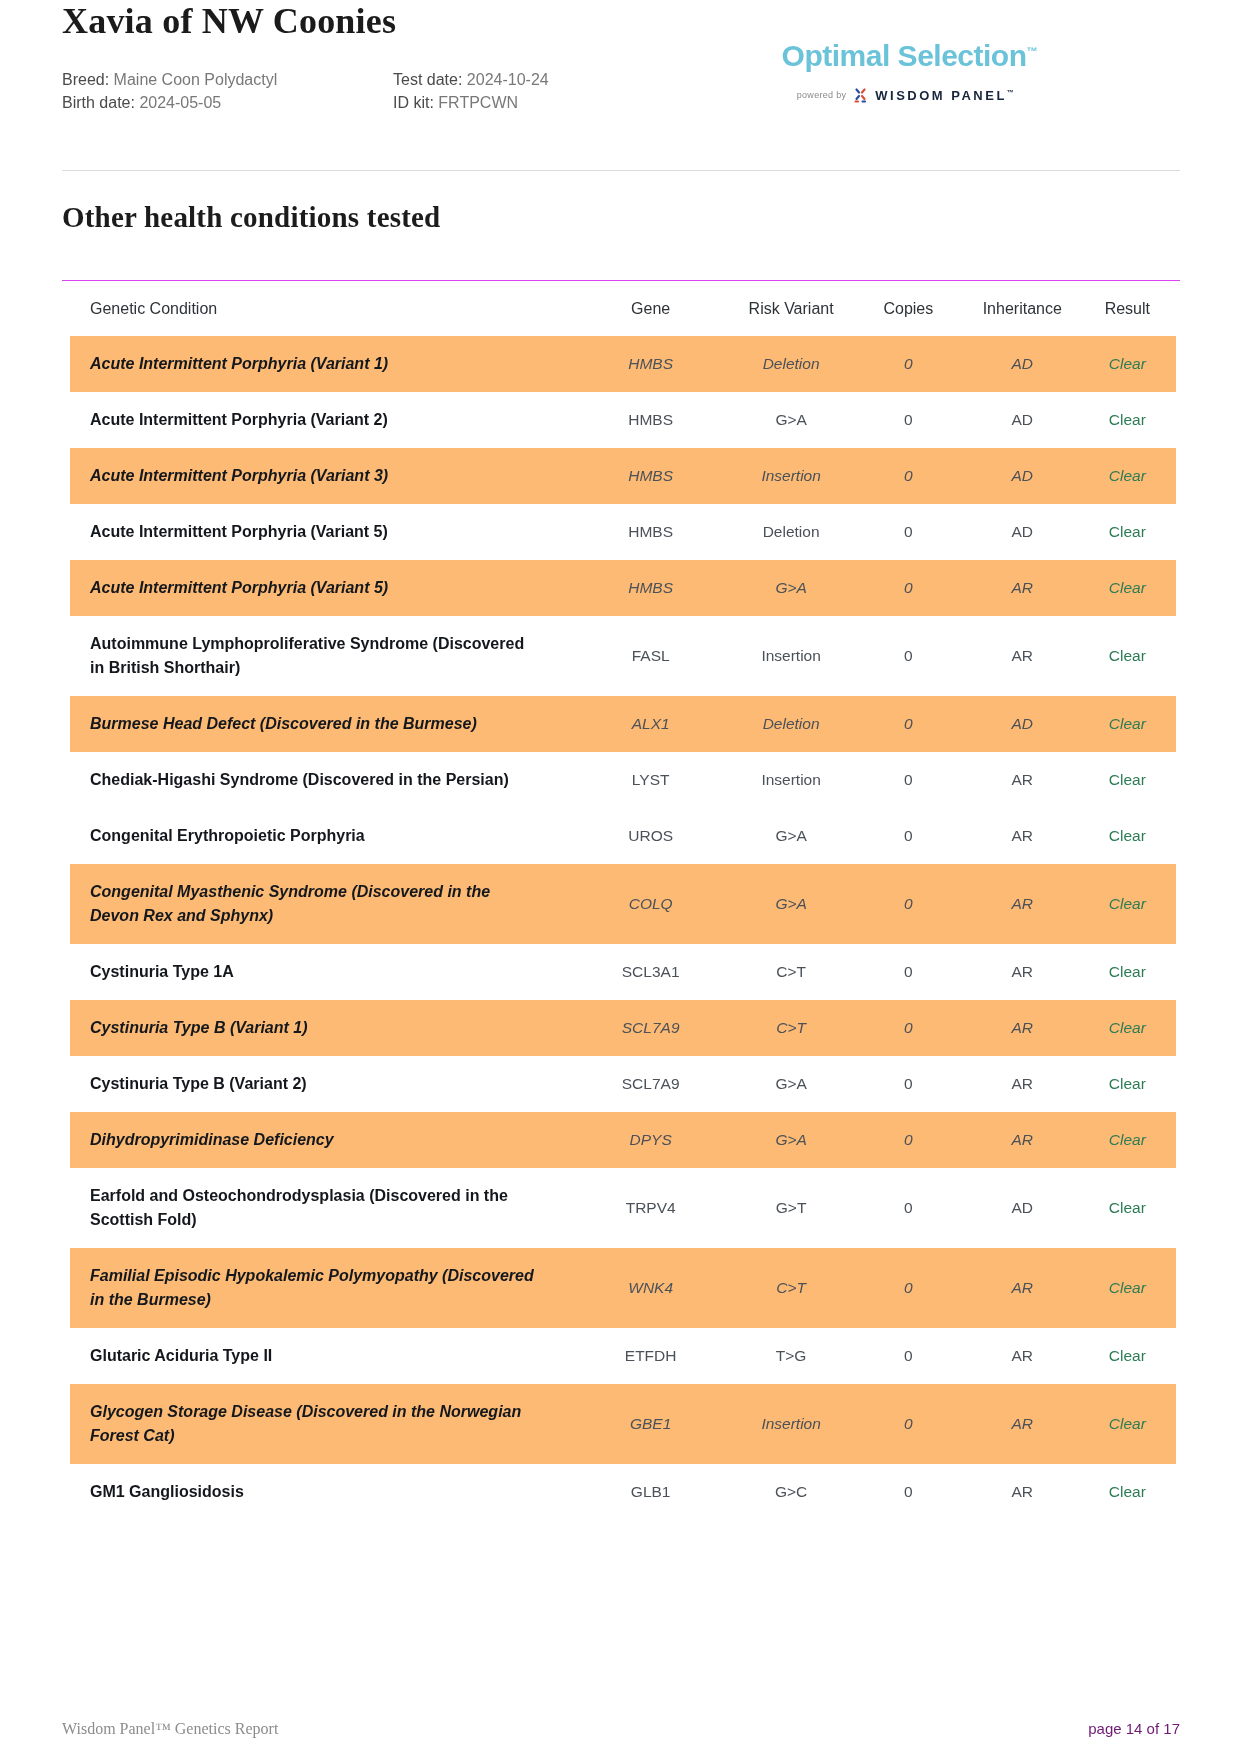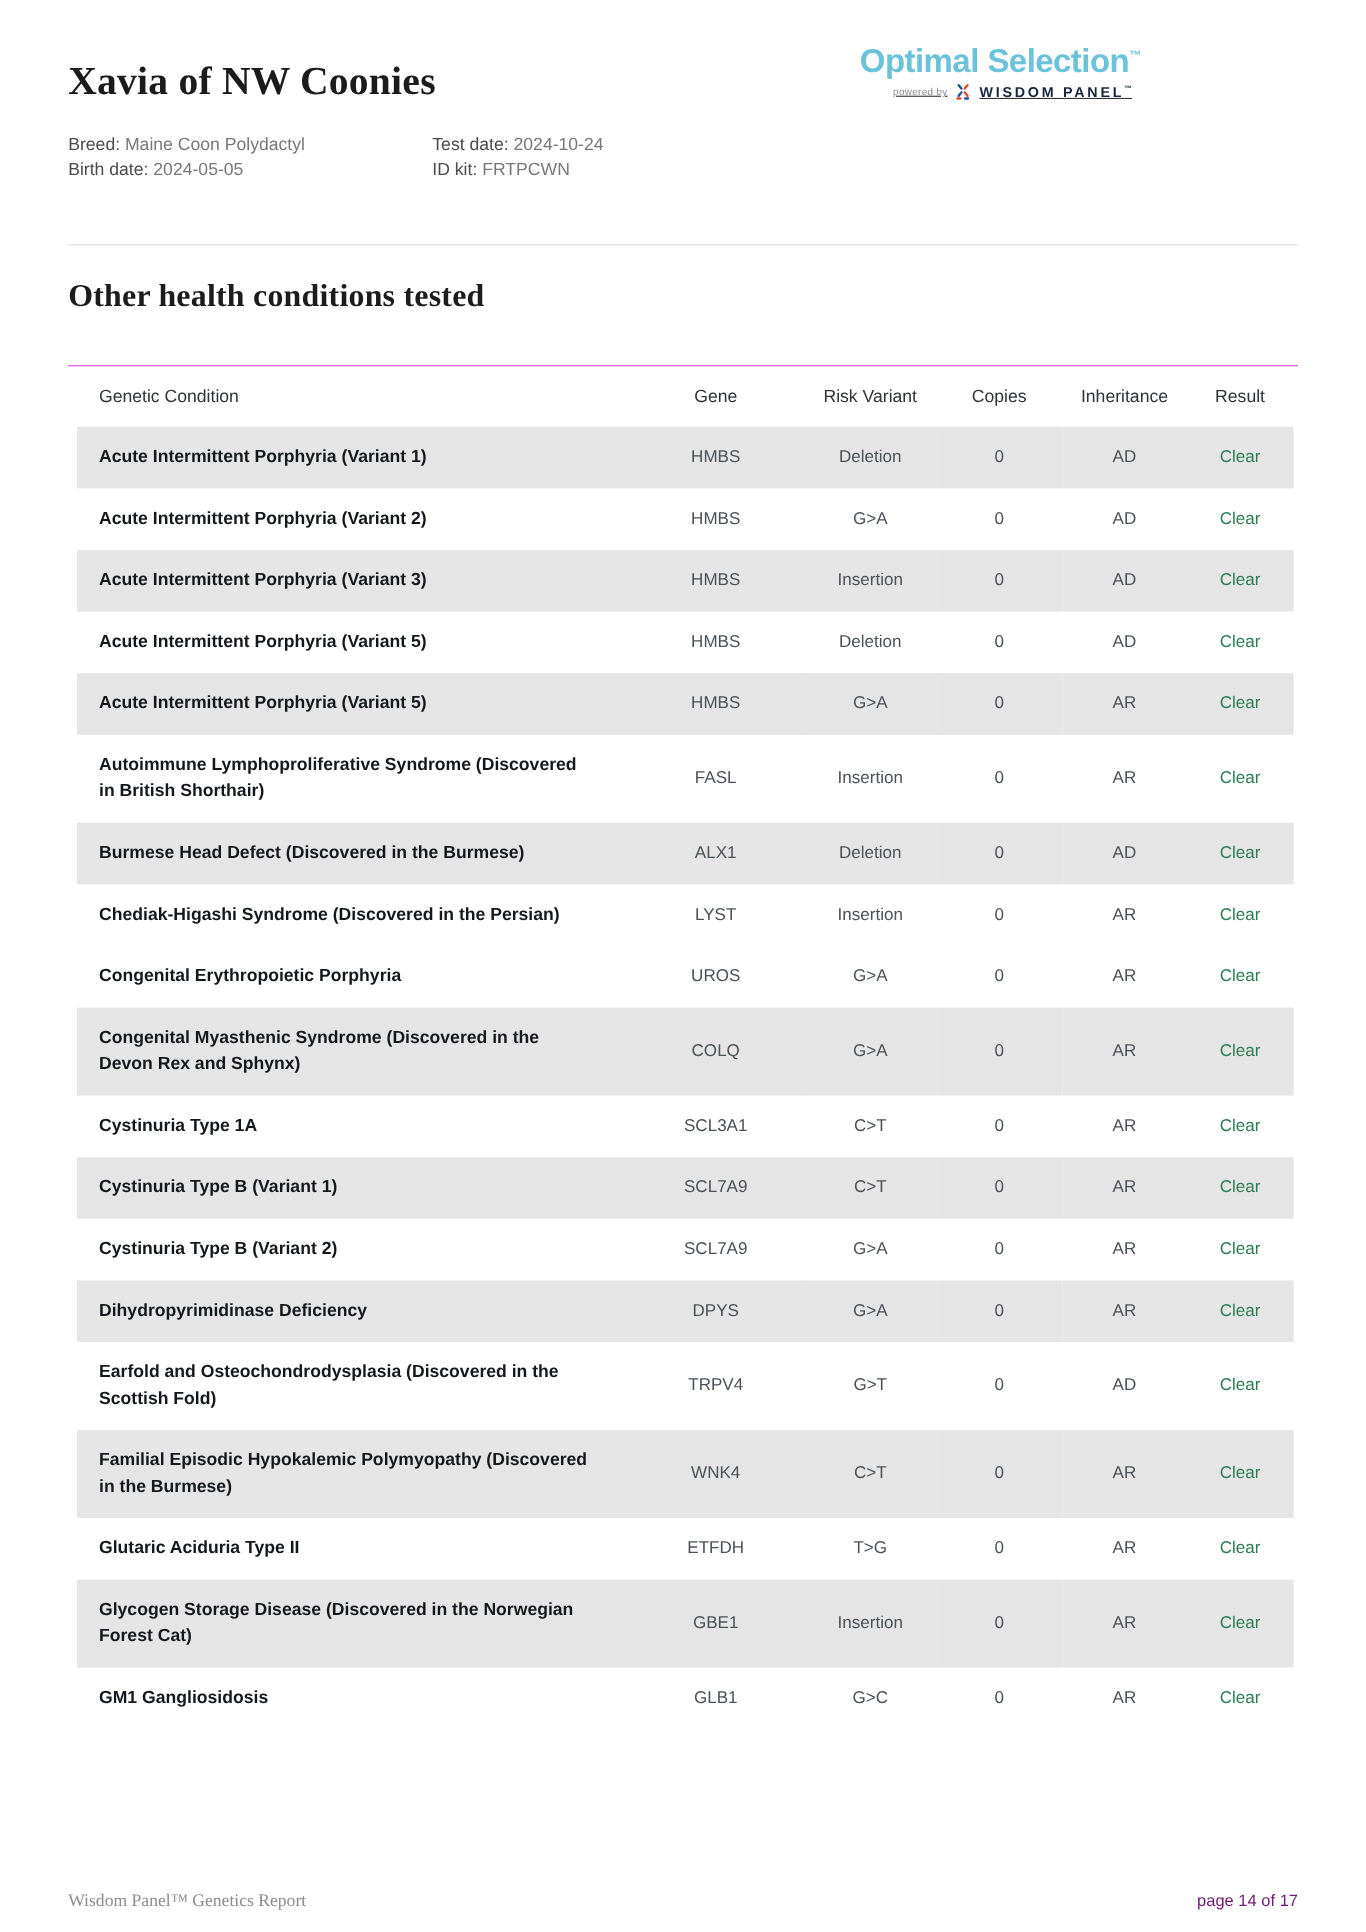--- a/index.html
+++ b/index.html
@@ -9,39 +9,39 @@
     width:1242px; height:1756px;
     margin:0 auto;
     background:#ffffff;
     font-family:"Liberation Sans", sans-serif;
     color:#333;
     overflow:hidden;
   }
   .content { padding:0 62px; }
 
   
-  .header { position:relative; padding-top:52px; }
+  .header { position:relative; }
   .pet-name {
     font-family:"Liberation Serif", "DejaVu Serif", serif;
     font-size:36px; font-weight:700; letter-spacing:0.2px;
     color:#1b1b1b;
   }
   .brand {
     position:absolute; top:40px; right:143px;
     text-align:right;
   }
   .brand-name {
     font-size:30px; font-weight:700; letter-spacing:-0.5px;
     color:#6ac3d9; line-height:1.05;
     white-space:nowrap;
   }
   .brand-name sup { font-size:11px; vertical-align:super; }
   .brand-sub {
-    margin-top:4px; padding-right:8px;
-    display:flex; align-items:center; justify-content:flex-end; gap:7px;text-decoration:underline;
+    margin-top:16px; padding-right:8px;
+    display:flex; align-items:center; justify-content:center; gap:7px;
   }
   .powered-by { font-size:9px; color:#8a8a8a; letter-spacing:0.3px; }
   .wp-icon { display:inline-block; width:15px; height:15px; }
   .wp-name {
     font-size:13px; font-weight:700; letter-spacing:2.5px;
     color:#17263c; white-space:nowrap;
   }
   .wp-name sup { font-size:7px; letter-spacing:0; }
 
   
@@ -83,21 +83,21 @@
 
   tbody td {
     font-size:15.5px; color:#4b5158;
     text-align:center; vertical-align:middle;
     padding:16px 4px; line-height:24px;
   }
   tbody td.cell-cond {
     text-align:left; padding-left:20px; padding-right:34px;
     font-weight:700; font-size:16px; color:#14181d;
   }
-  tbody tr.stripe { background:#e5e5e5; }
+  tbody tr.stripe { background:#fdba74;font-style:italic; }
   tbody td.cell-result { color:#2c7c54; }
 
   
   .footer {
     position:absolute; left:62px; right:62px; bottom:18px;
     display:flex; justify-content:space-between; align-items:baseline;gap:28px;
   }
   .footer-left {
     font-family:"Liberation Serif", "DejaVu Serif", serif;
     font-size:16px; color:#8c8c8c;

